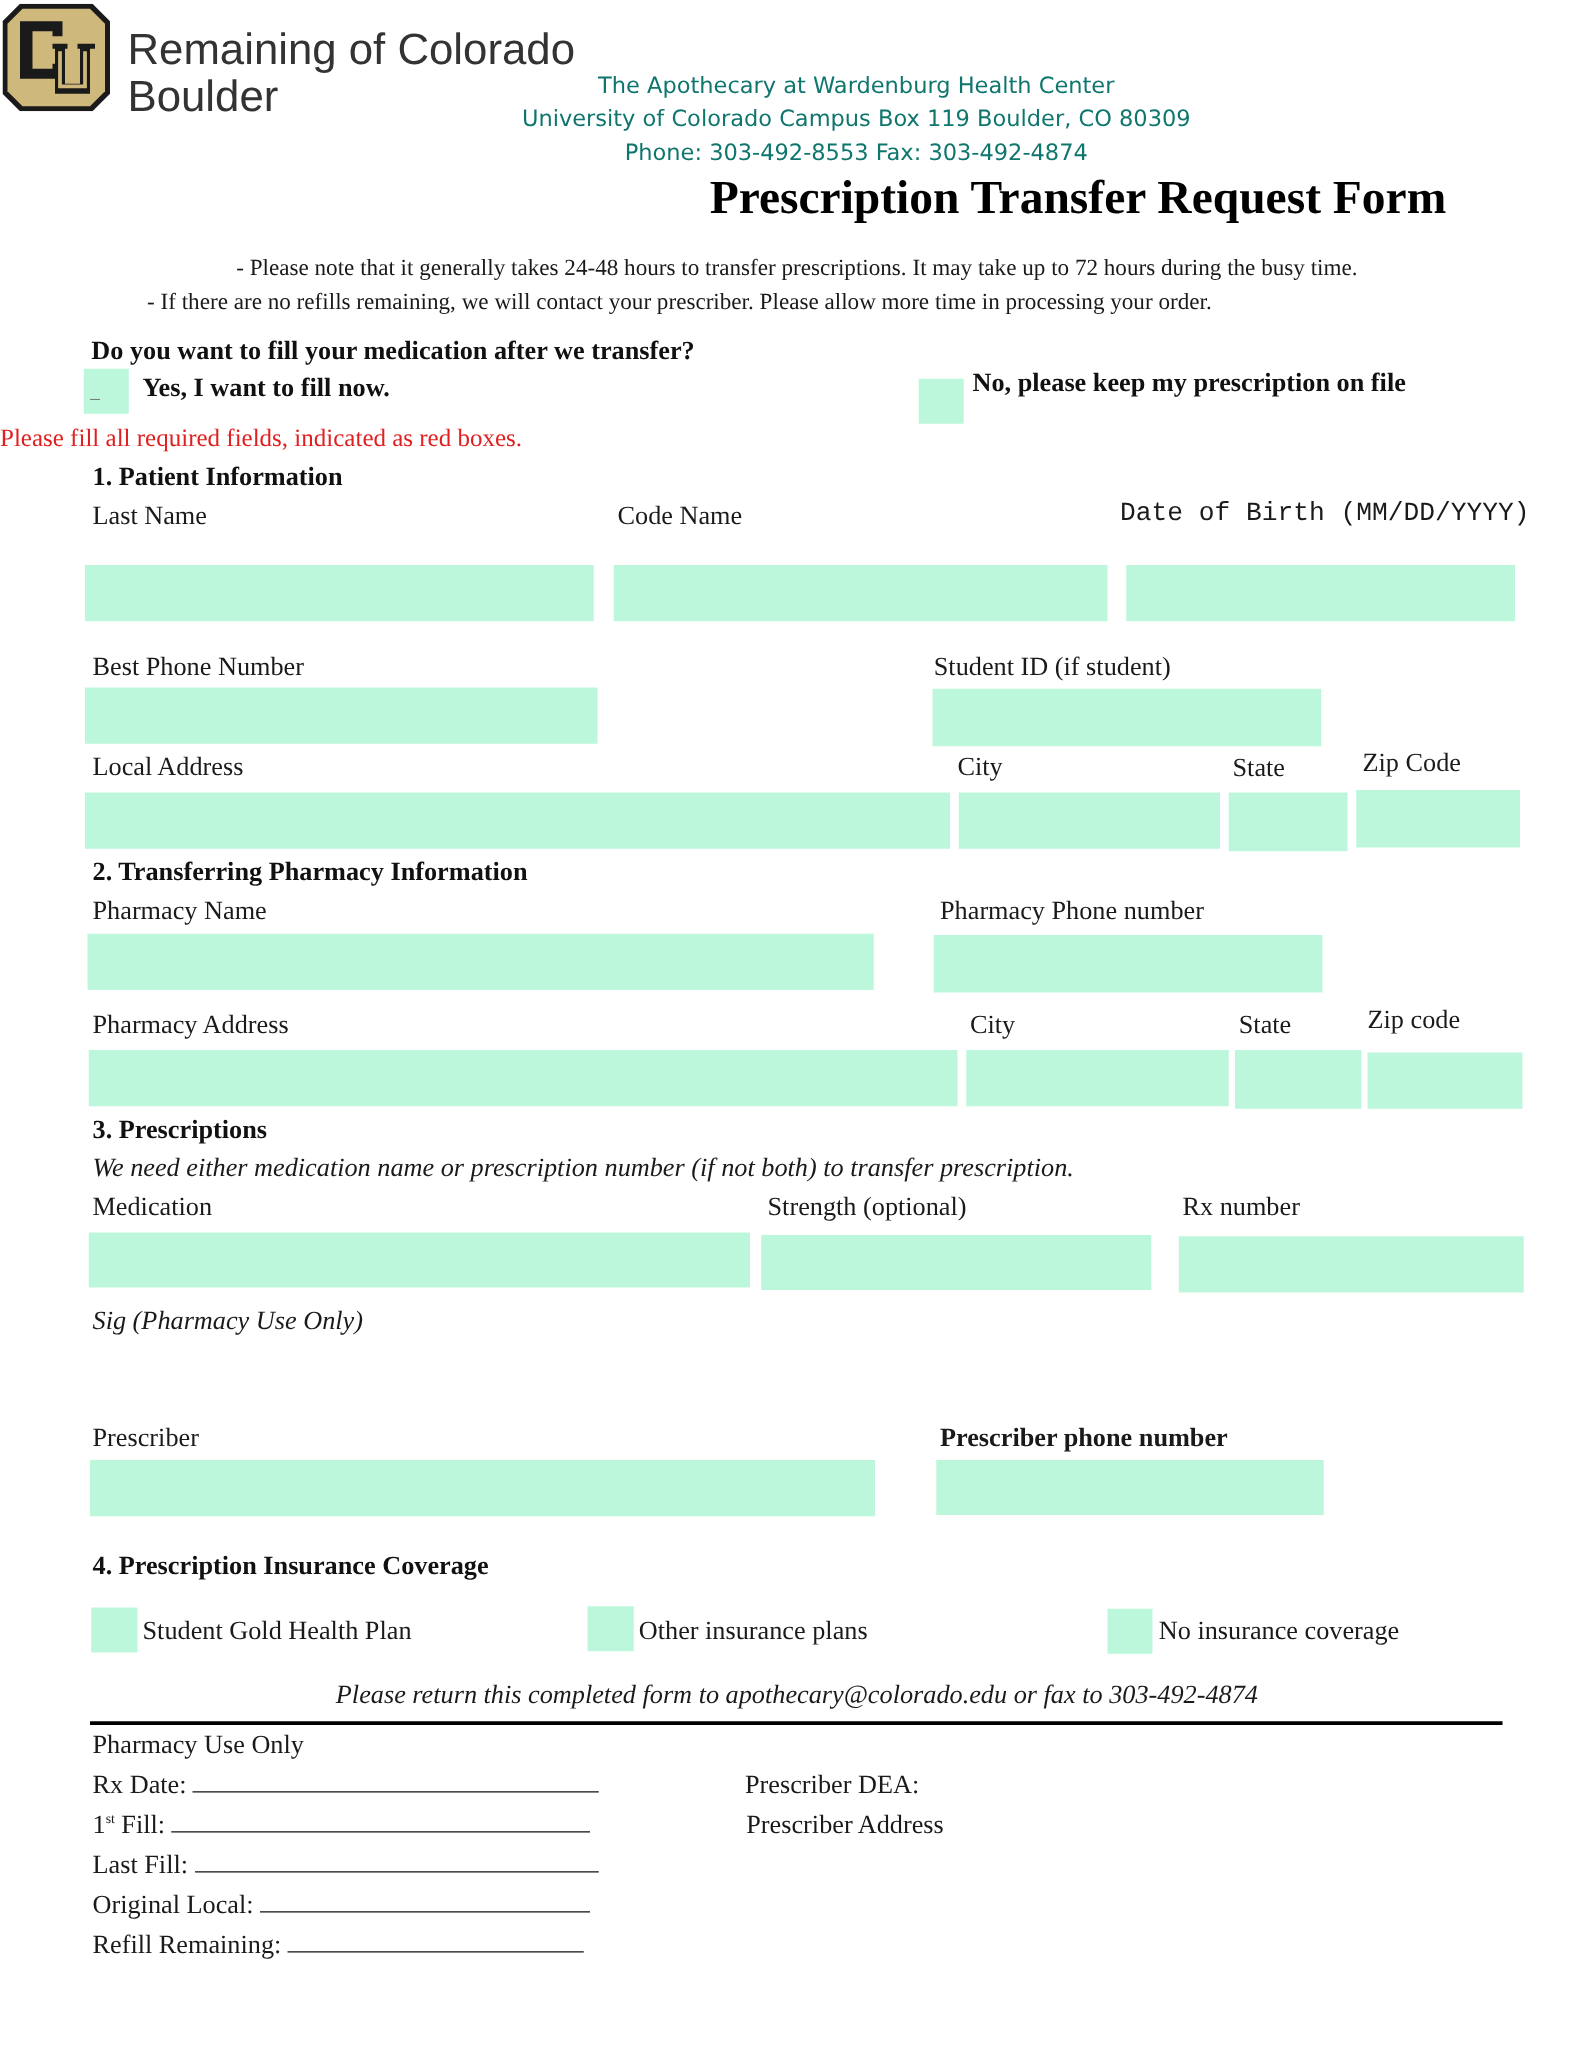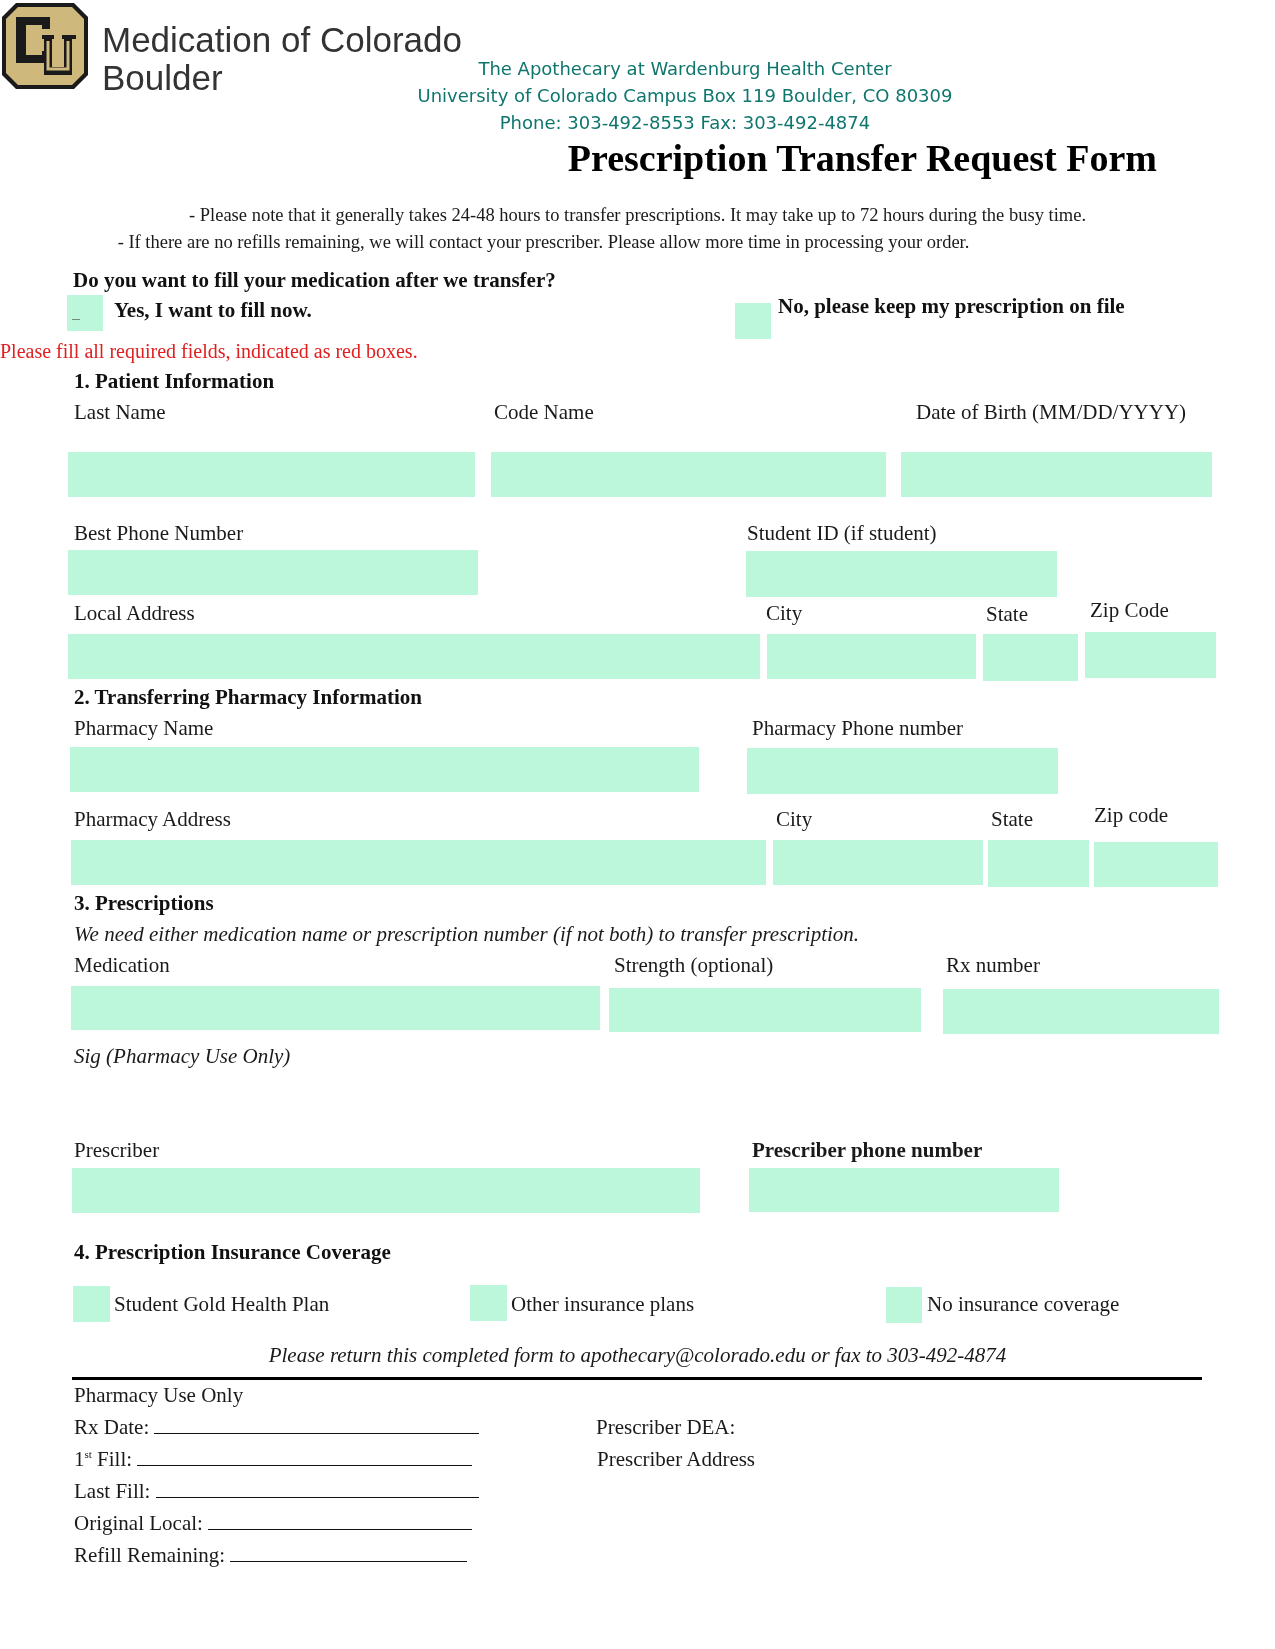--- a/index.html
+++ b/index.html
@@ -27,21 +27,21 @@
 <div>
   <svg class="logo-mark" viewBox="0 0 86 86">
     <polygon points="14,0 72,0 86,14 86,72 72,86 14,86 0,72 0,14" fill="#1a1a1a"></polygon>
     <polygon points="16,4 70,4 82,16 82,70 70,82 16,82 4,70 4,16" fill="#cfb87c"></polygon>
 
     <path d="M14,14 L48,14 L48,26 L40,26 L40,22 L24,22 L24,52 L40,52 L40,48 L48,48 L48,60 L14,60 Z" fill="#1a1a1a"></path>
 
     <path d="M40,32 L52,32 L52,36 L50,36 L50,64 L62,64 L62,36 L60,36 L60,32 L74,32 L74,36 L70,36 L70,72 L42,72 L42,36 L40,36 Z" fill="#1a1a1a"></path>
     <path d="M46,38 L46,66 L66,66 L66,38" fill="none" stroke="#cfb87c" stroke-width="3"></path>
   </svg>
-  <div class="logo-text" style="left:102px; top:22px;">Medication of Colorado</div>
+  <div class="logo-text" style="left:102px; top:22px;">Remaining of Colorado</div>
   <div class="logo-text" style="left:102px; top:60px;">Boulder</div>
 
   <div class="abs blue" style="left:380px; width:610px; top:58px;">The Apothecary at Wardenburg Health Center</div>
   <div class="abs blue" style="left:380px; width:610px; top:85px;">University of Colorado Campus Box 119 Boulder, CO 80309</div>
   <div class="abs blue" style="left:380px; width:610px; top:112px;">Phone: 303-492-8553 Fax: 303-492-4874</div>
 
   <div class="abs serif" style="left:0; width:1157px; top:136px; text-align:right; font-size:38px; font-weight:bold; color:#000;">Prescription Transfer Request Form</div>
 
   <div class="note" style="left:0; width:1275px; text-align:center; top:205px;">- Please note that it generally takes 24-48 hours to transfer prescriptions. It may take up to 72 hours during the busy time.</div>
   <div class="note" style="left:0; width:1087px; text-align:center; top:232px;">- If there are no refills remaining, we will contact your prescriber. Please allow more time in processing your order.</div>
@@ -57,21 +57,21 @@
   <div class="section" style="left:778px; top:294px;">No, please keep my prescription on file</div>
 </div>
 
 <div class="abs serif" style="left:0; width:1275px; top:340px; text-align:left; font-size:20px; color:#e02020;">Please fill all required fields, indicated as red boxes.</div>
 
 <div>
   <div class="section" style="left:74px; top:369px;">1. Patient Information</div>
 
   <div class="label" style="left:74px; top:400px;">Last Name</div>
   <div class="label" style="left:494px; top:400px;">Code Name</div>
-  <div class="label" style="left:916px; top:400px;">Date of Birth (MM/DD/YYYY)</div>
+  <div class="label" style="left:896px; top:400px;font-family:Liberation Mono, monospace;">Date of Birth (MM/DD/YYYY)</div>
   <div class="field" style="left:68px; top:452px; width:407px; height:45px;"></div>
   <div class="field" style="left:491px; top:452px; width:395px; height:45px;"></div>
   <div class="field" style="left:901px; top:452px; width:311px; height:45px;"></div>
 
   <div class="label" style="left:74px; top:521px;">Best Phone Number</div>
   <div class="label" style="left:747px; top:521px;">Student ID (if student)</div>
   <div class="field" style="left:68px; top:550px; width:410px; height:45px;"></div>
   <div class="field" style="left:746px; top:551px; width:311px; height:46px;"></div>
 
   <div class="label" style="left:74px; top:601px;">Local Address</div>

